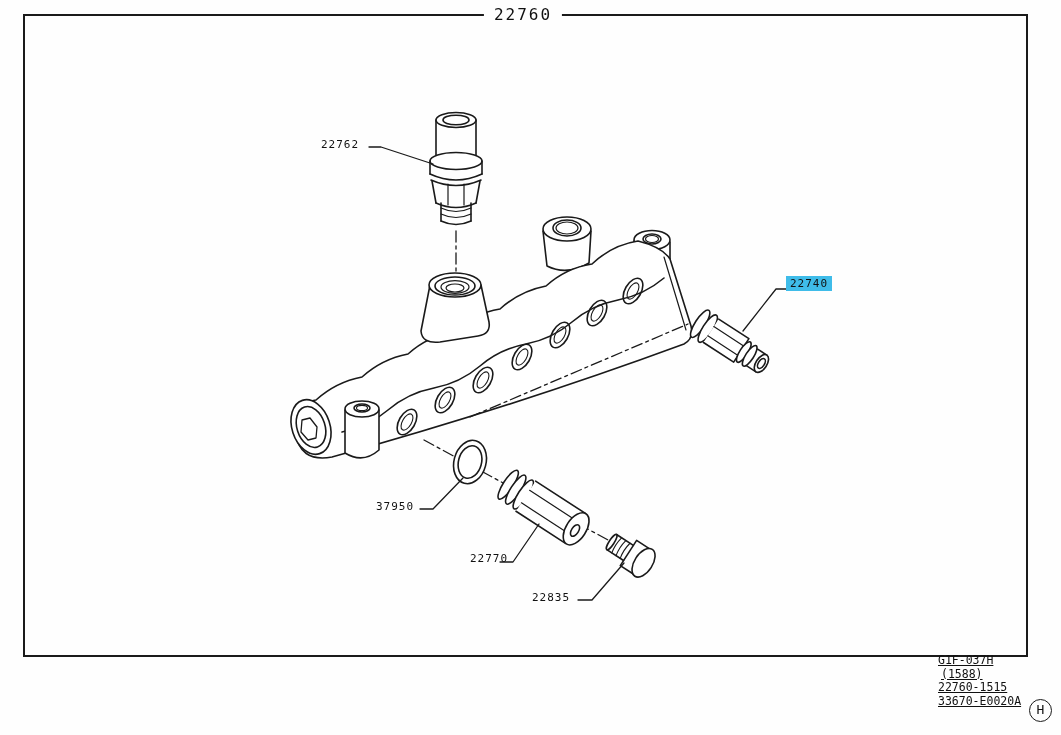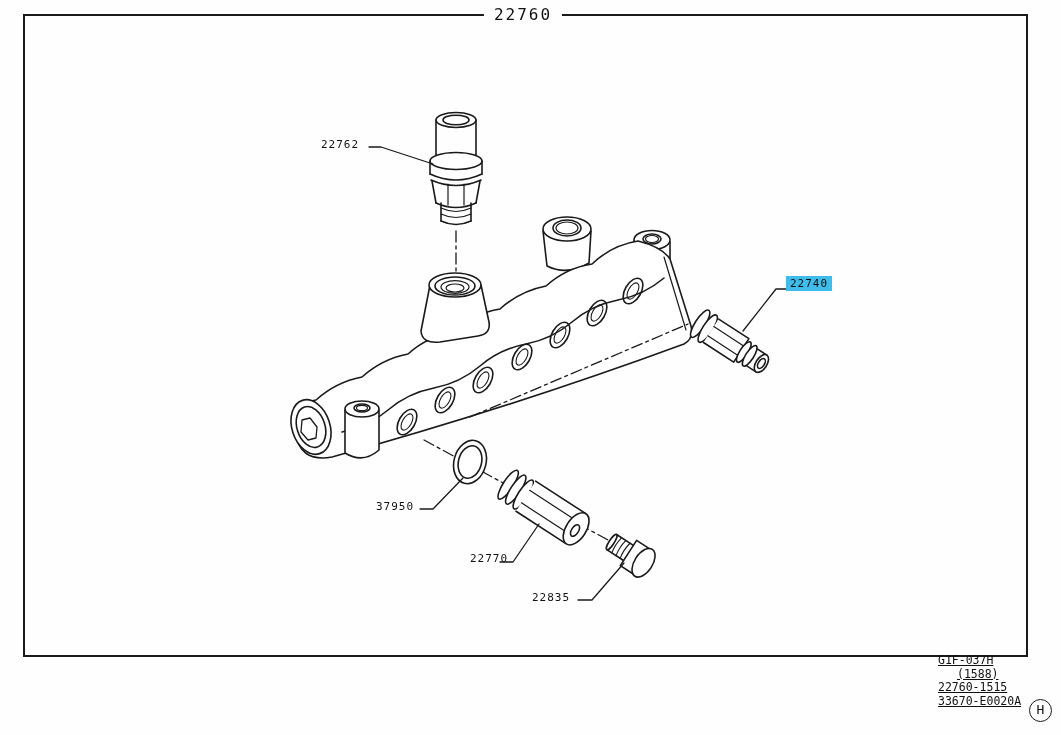--- a/index.html
+++ b/index.html
@@ -18,21 +18,21 @@
   .callout { position:absolute; font-size:11px; letter-spacing:1px; white-space:nowrap; z-index:3; }
   .callout.hl { padding:1px 4px; }
   #label-22762 { left:321px; top:138px; }
   #label-22740 { left:786px; top:276px; }
   #label-22847 { left:376px; top:500px; }
   #label-22770 { left:454px; top:552px;margin-left:16px; }
   #label-22835 { left:532px; top:591px; }
 
   .footer-block { position:absolute; left:938px; top:654px; font-size:11.5px;
                   line-height:13.5px; white-space:nowrap; z-index:3;text-decoration:underline; }
-  .footer-block .indent { padding-left:3px;margin-left:16px; }
+  .footer-block .indent { padding-left:3px; }
 
   .page-letter { position:absolute; left:1029px; top:699px; width:23px; height:23px;
                  border:1.7px solid #1a1a1a; border-radius:50%; text-align:center;
                  line-height:20px; font-size:13px; z-index:3; }
 </style>
 </head>
 <body>
 
 <div id="stage">
 

